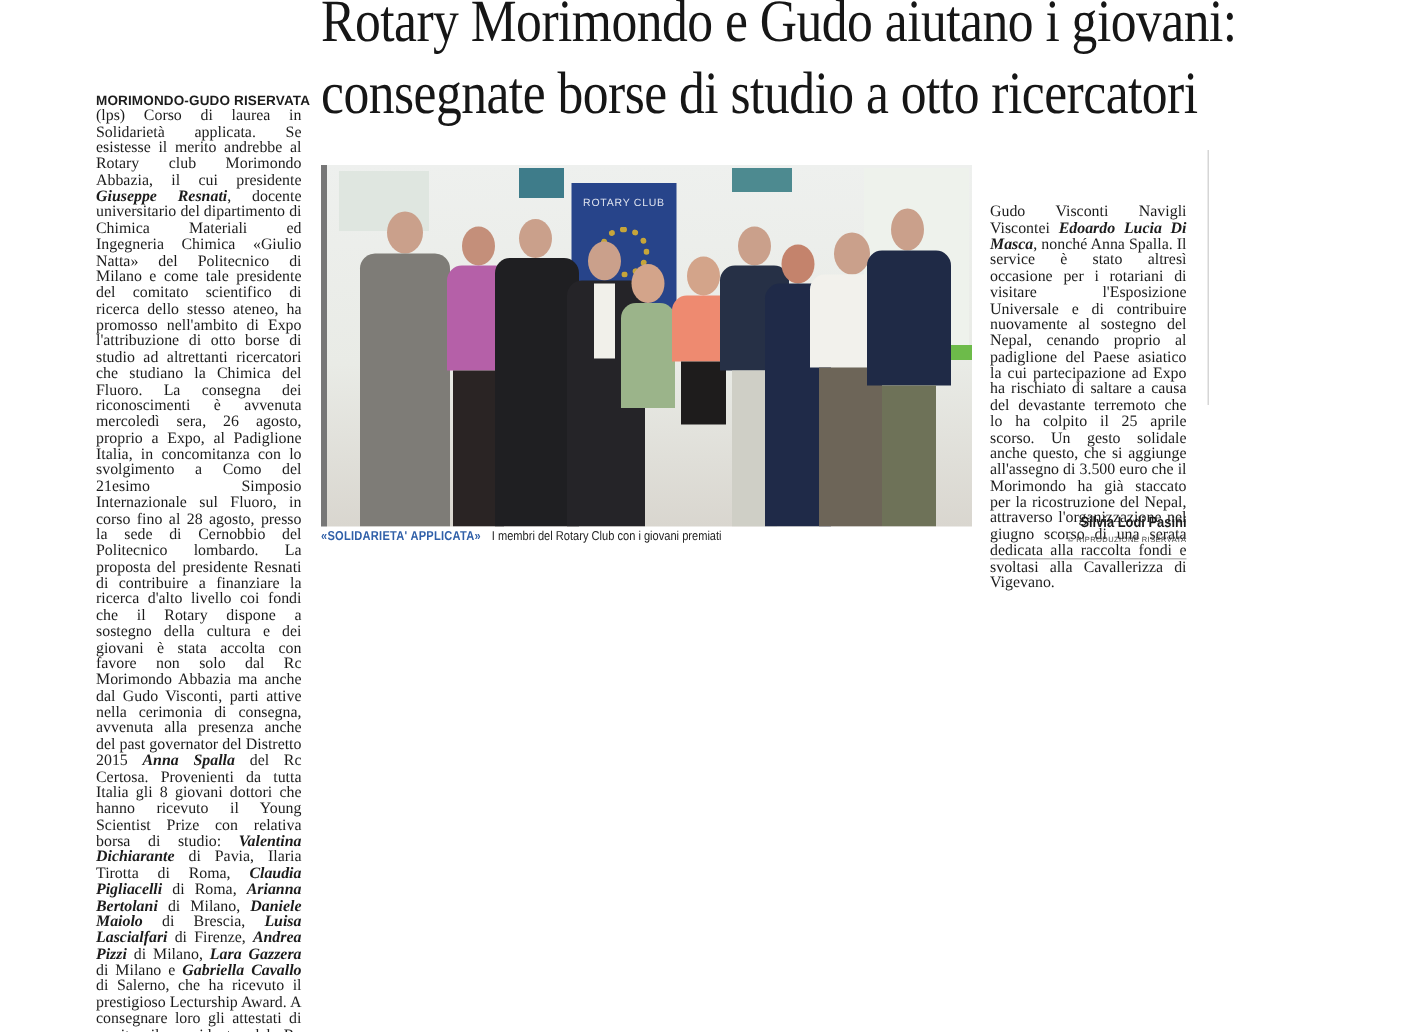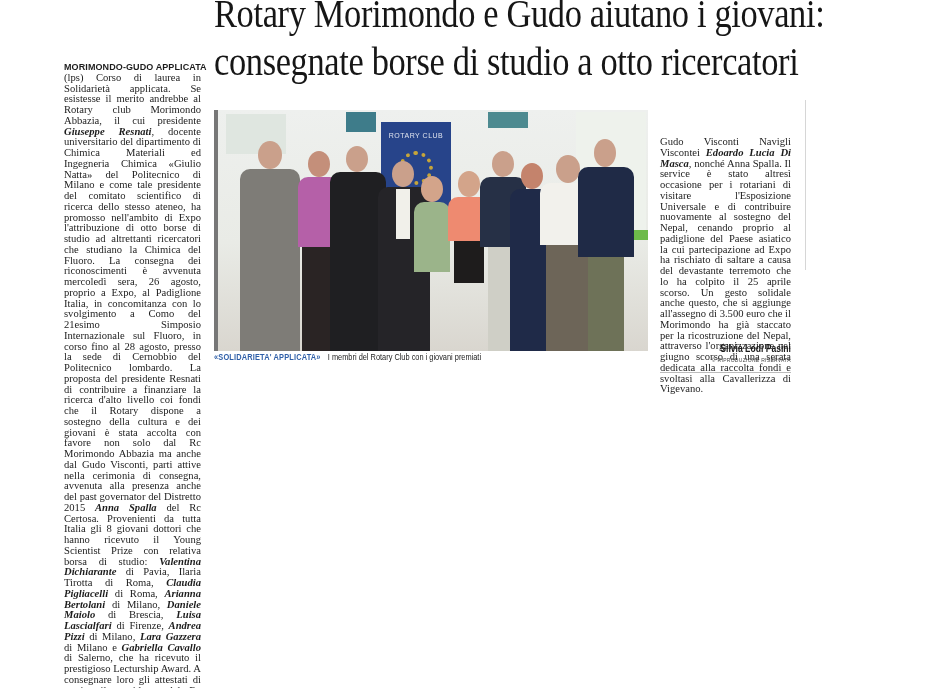--- a/index.html
+++ b/index.html
@@ -67,21 +67,21 @@
 </style>
 </head>
 <body>
 
 <div class="headline">
   <span class="line">Rotary Morimondo e Gudo aiutano i giovani:</span>
   <span class="line">consegnate borse di studio a otto ricercatori</span>
 </div>
 
 <div class="col-left">
-  <span class="kicker">MORIMONDO-GUDO APPLICATA</span>
+  <span class="kicker">MORIMONDO-GUDO RISERVATA</span>
   <span>(lps) Corso di laurea in Solidarietà applicata. Se esistesse il merito andrebbe al Rotary club Morimondo Abbazia, il cui presidente <b>Giuseppe Resnati</b>, docente universitario del dipartimento di Chimica Materiali ed Ingegneria Chimica «Giulio Natta» del Politecnico di Milano e come tale presidente del comitato scientifico di ricerca dello stesso ateneo, ha promosso nell'ambito di Expo l'attribuzione di otto borse di studio ad altrettanti ricercatori che studiano la Chimica del Fluoro. La consegna dei riconoscimenti è avvenuta mercoledì sera, 26 agosto, proprio a Expo, al Padiglione Italia, in concomitanza con lo svolgimento a Como del 21esimo Simposio Internazionale sul Fluoro, in corso fino al 28 agosto, presso la sede di Cernobbio del Politecnico lombardo. La proposta del presidente Resnati di contribuire a finanziare la ricerca d'alto livello coi fondi che il Rotary dispone a sostegno della cultura e dei giovani è stata accolta con favore non solo dal Rc Morimondo Abbazia ma anche dal Gudo Visconti, parti attive nella cerimonia di consegna, avvenuta alla presenza anche del past governator del Distretto 2015 <b>Anna Spalla</b> del Rc Certosa. Provenienti da tutta Italia gli 8 giovani dottori che hanno ricevuto il Young Scientist Prize con relativa borsa di studio: <b>Valentina Dichiarante</b> di Pavia, Ilaria Tirotta di Roma, <b>Claudia Pigliacelli</b> di Roma, <b>Arianna Bertolani</b> di Milano, <b>Daniele Maiolo</b> di Brescia, <b>Luisa Lascialfari</b> di Firenze, <b>Andrea Pizzi</b> di Milano, <b>Lara Gazzera</b> di Milano e <b>Gabriella Cavallo</b> di Salerno, che ha ricevuto il prestigioso Lecturship Award. A consegnare loro gli attestati di merito il presidente del Rc Morimondo Abbazia, Giuseppe Resnati e l'omologo del Rc</span>
 </div>
 
 <div class="photo">
   <div class="wall-poster" style="left:8px;top:4px;width:60px;height:40px;"></div>
   <div class="wall-poster" style="left:128px;top:2px;width:30px;height:20px;background:#3e7c8a;"></div>
   <div class="wall-poster" style="left:270px;top:2px;width:40px;height:16px;background:#4d8a90;"></div>
   <div class="wall-poster" style="left:358px;top:2px;width:70px;height:120px;background:#eef2ec;"></div>
   <div class="wall-poster" style="left:400px;top:120px;width:30px;height:10px;background:#6dbb4a;"></div>
   <div class="banner">

